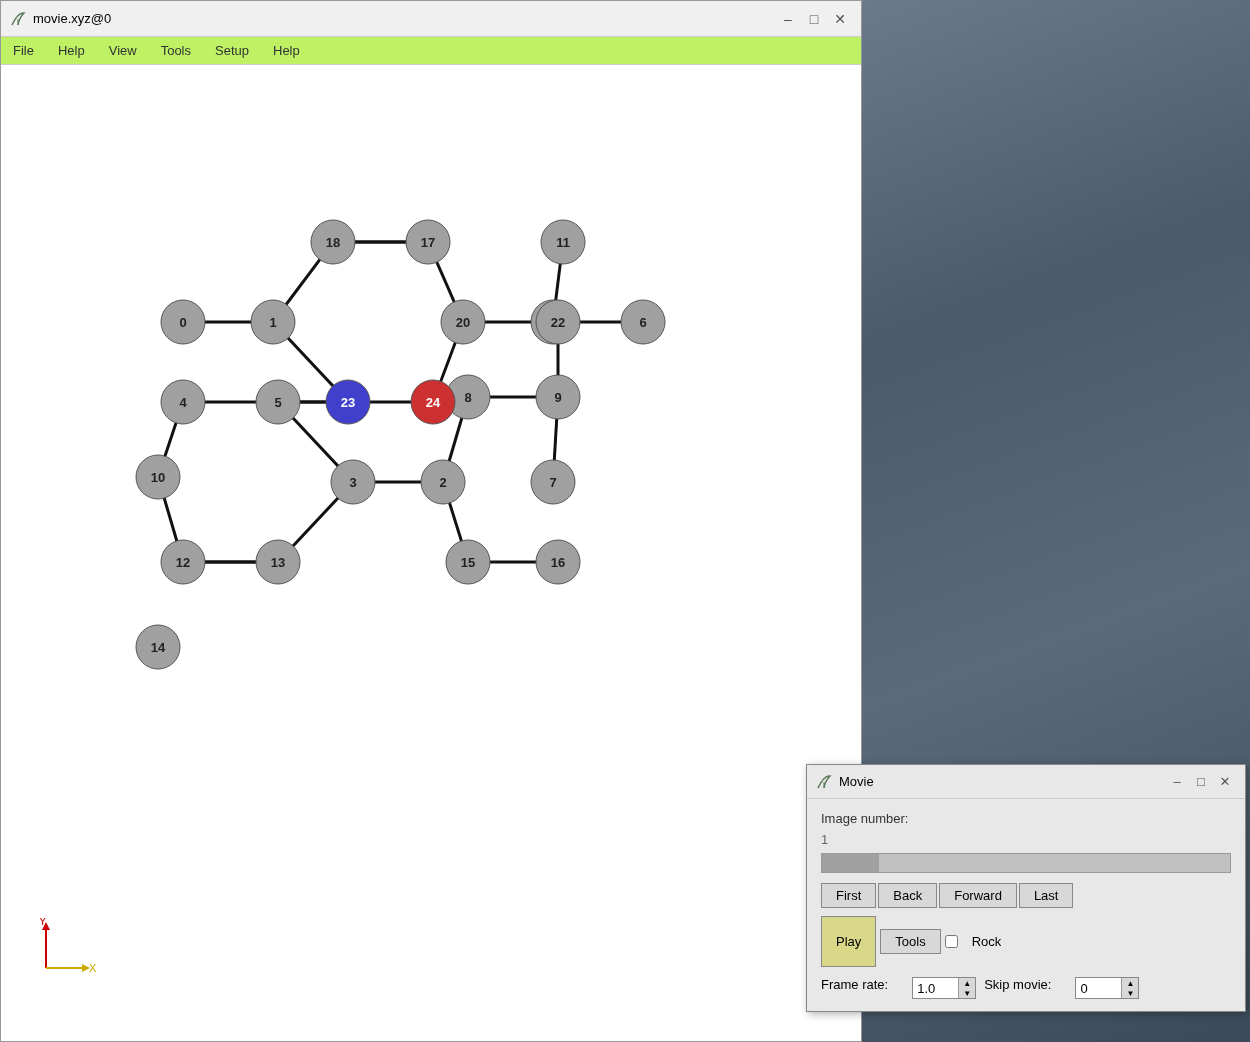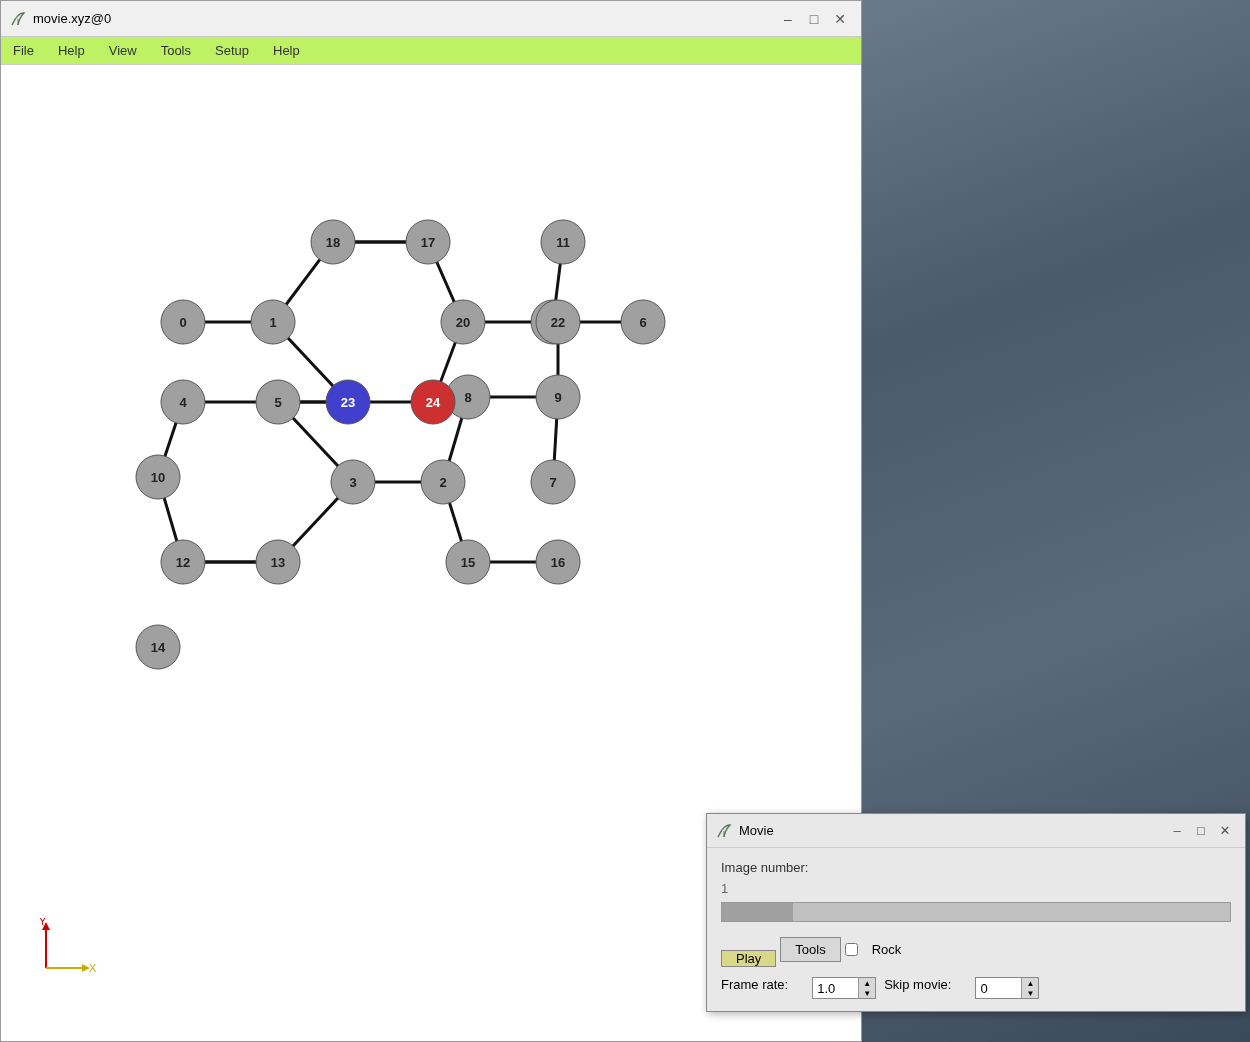--- a/index.html
+++ b/index.html
@@ -96,21 +96,21 @@
       width: 388px;
       height: 1042px;
       background: linear-gradient(160deg, #6a7a8a 0%, #4a5a6a 30%, #5a6a7a 60%, #3a4a5a 100%);
     }
 
     
     #movie-panel {
       position: absolute;
       right: 4px;
       bottom: 30px;
-      width: 540px;
+      width: 440px;
       background: #e8e8e8;
       border: 1px solid #888;
       box-shadow: 2px 2px 8px rgba(0,0,0,0.3);
     }
 
     #movie-title-bar {
       display: flex;
       align-items: center;
       background: #e8e8e8;
       padding: 5px 8px;
@@ -184,27 +184,26 @@
     }
 
     #playback-buttons {
       display: flex;
       align-items: center;
       gap: 4px;
       margin-bottom: 10px;
     }
 
     .play-btn {
-      padding: 0 14px;
+      padding: 17px 14px;
       background: #d8d888;
       border: 1px solid #888;
       cursor: pointer;
       font-size: 13px;
       color: #000;
-      margin-top: 18px;
     }
 
     .stop-btn {
       padding: 4px 14px;
       background: #d8d8d8;
       border: 1px solid #888;
       cursor: pointer;
       font-size: 13px;
       color: #000;
     }
@@ -437,20 +436,26 @@
   </div>
 
   <div id="movie-content">
     <div id="image-number-label">Image number:</div>
     <div id="image-number-value" style="margin-bottom:6px;">1</div>
 
     <div id="progress-bar-container">
       <div id="progress-bar-fill" style="width: 14%;"></div>
     </div>
 
+    <div id="nav-buttons">
+    <button class="nav-btn">First</button>
+        <button class="nav-btn">Back</button>
+        <button class="nav-btn">Forward</button>
+        <button class="nav-btn">Last</button>
+      </div>
 
     <div id="playback-buttons">
       <button class="play-btn">Play</button>
       <button class="stop-btn">Tools</button>
       <label class="rock-checkbox">
         <input type="checkbox" style="">
         <span>Rock</span>
       </label>
     </div>
 

